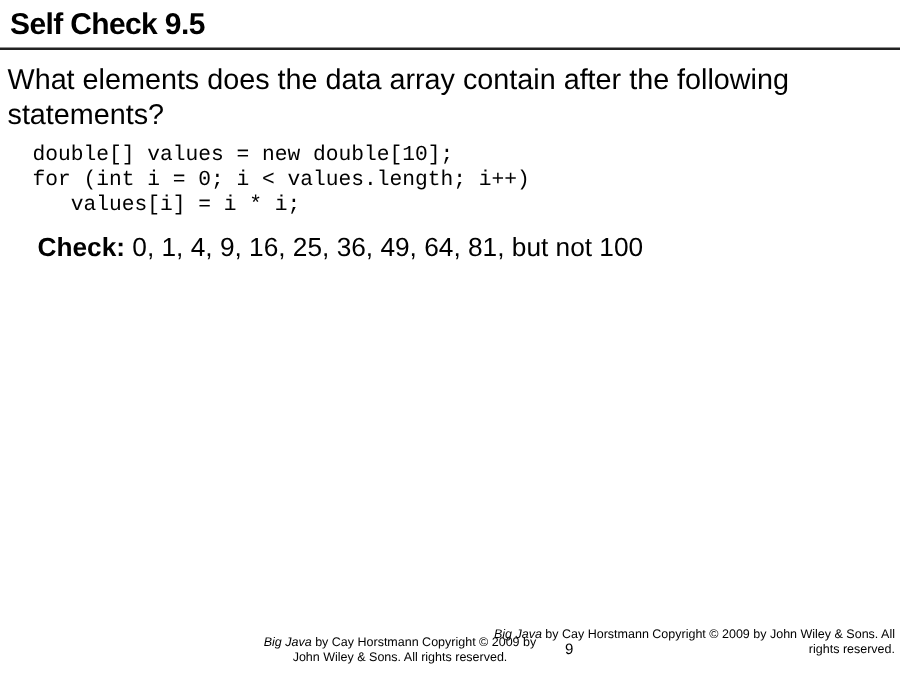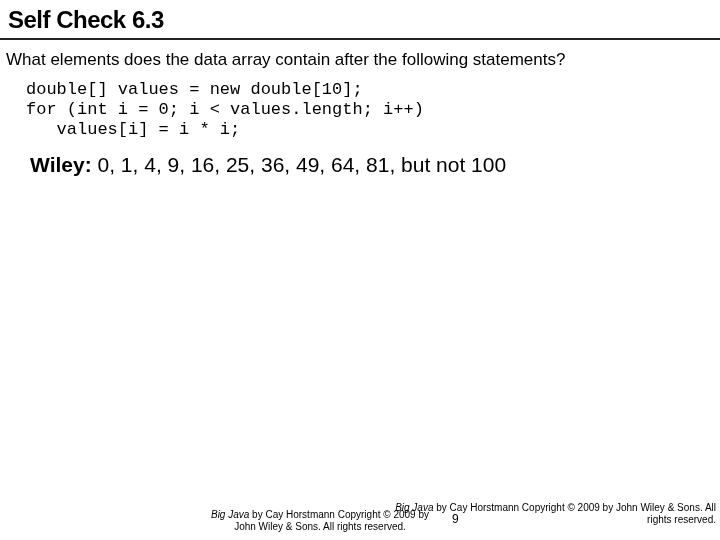--- a/index.html
+++ b/index.html
@@ -1,41 +1,41 @@
 <!DOCTYPE html>
 <html><head>
 <meta charset="utf-8">
 <style>
   * { margin: 0; padding: 0; box-sizing: border-box; }
   html, body { width: 720px; height: 540px; background: #fff; font-family: Arial, Helvetica, sans-serif; color: #000; }
   .slide { width: 720px; height: 540px; position: relative; padding-top: 6px; }
   .title { font-family: "Trebuchet MS", "Segoe UI", Tahoma, sans-serif; font-weight: 700; font-size: 24px; padding: 0 8px 4px 8px; letter-spacing: -0.5px; }
   .hr { border: none; border-top: 2px solid #222; margin: 0 0 10px 0; width: 100%; }
-  .question { font-size: 17px; padding: 0 6px 10px 6px; line-height: 1.2; }
+  .question { font-size: 23px; padding: 0 6px 10px 6px; line-height: 1.2; }
   .code { font-family: "Courier New", Courier, monospace; font-size: 17px; white-space: pre; padding: 0 0 12px 26px; line-height: 1.18; }
   .answer { font-size: 21px; padding: 0 0 0 30px; }
   .answer .lbl { font-weight: 700; }
   .footer { position: absolute; bottom: 8px; left: 0; width: 720px; font-size: 10px; color: #000; }
   .footer .left { position: absolute; left: 200px; bottom: 0; width: 240px; text-align: center; line-height: 1.15; }
   .footer .right { position: absolute; right: 4px; bottom: 6px; width: 330px; text-align: right; line-height: 1.2; }
   .footer .pagenum { position: absolute; left: 452px; bottom: 6px; font-size: 12px; }
   .bookname { font-style: italic; }
 </style>
 </head>
 <body>
 
 <div class="slide">
-  <div class="title">Self Check 6.3</div>
+  <div class="title">Self Check 9.5</div>
   <hr class="hr">
   <div class="question">What elements does the data array contain after the following statements?</div>
   <div class="code">double[] values = new double[10];
 for (int i = 0; i &lt; values.length; i++)
    values[i] = i * i;</div>
   <div class="answer">
-    <span class="lbl">Wiley:</span><span> 0, 1, 4, 9, 16, 25, 36, 49, 64, 81, but not 100</span>
+    <span class="lbl">Check:</span><span> 0, 1, 4, 9, 16, 25, 36, 49, 64, 81, but not 100</span>
   </div>
 
   <div class="footer">
     <div class="left">
       <span class="bookname">Big Java</span><span> by Cay Horstmann Copyright © 2009 by John Wiley &amp; Sons. All rights reserved.</span>
     </div>
     <div class="pagenum">9</div>
     <div class="right">
       <span class="bookname">Big Java</span><span> by Cay Horstmann Copyright © 2009 by John Wiley &amp; Sons. All rights reserved.</span>
     </div>

